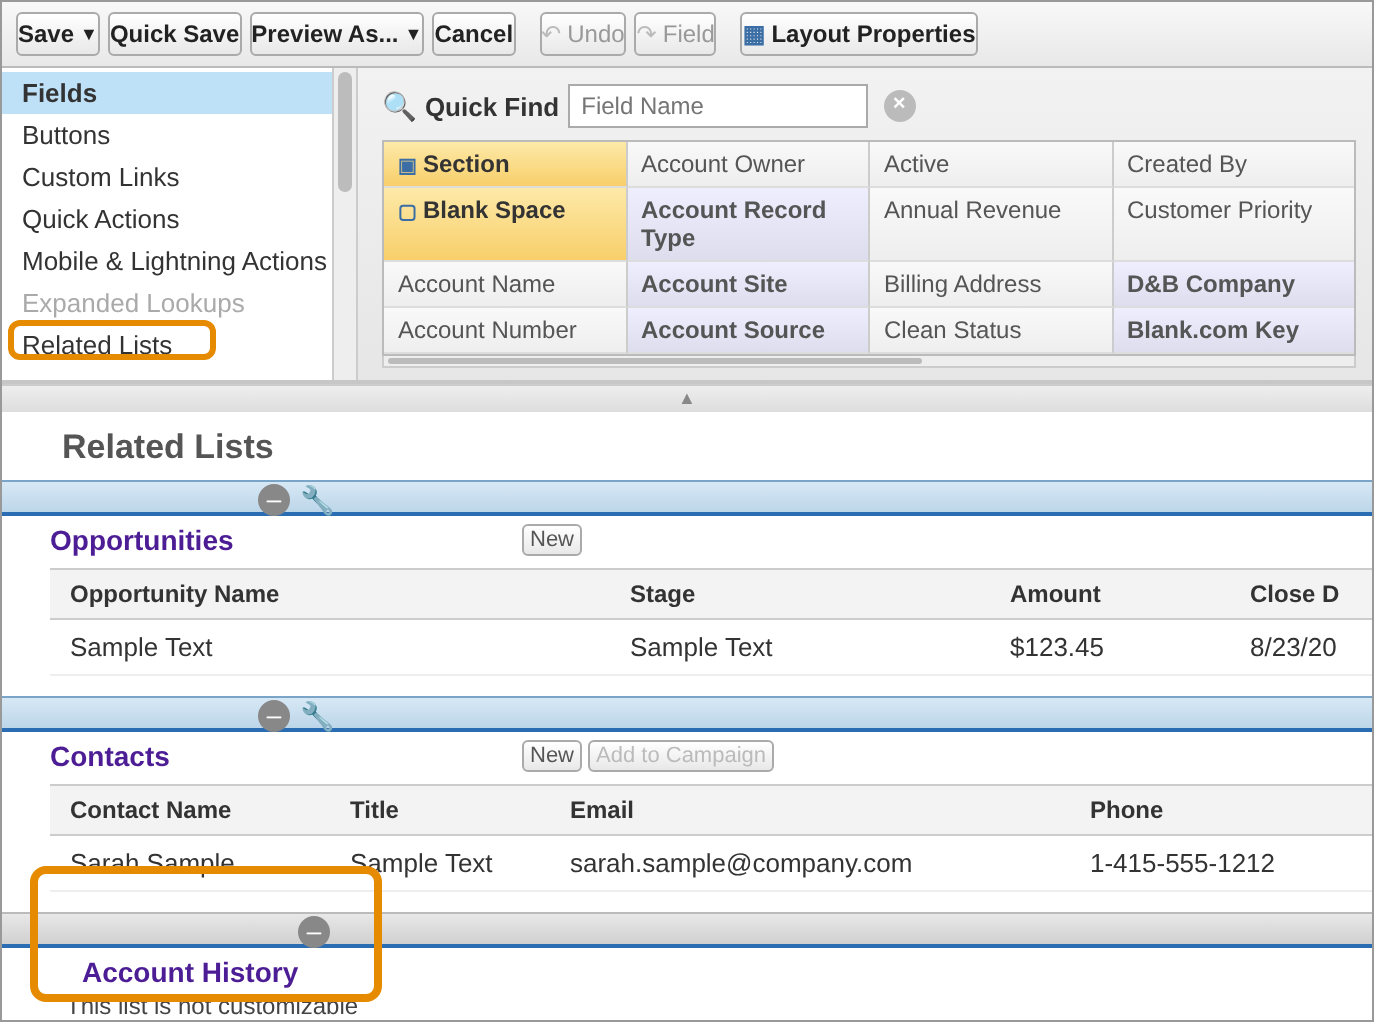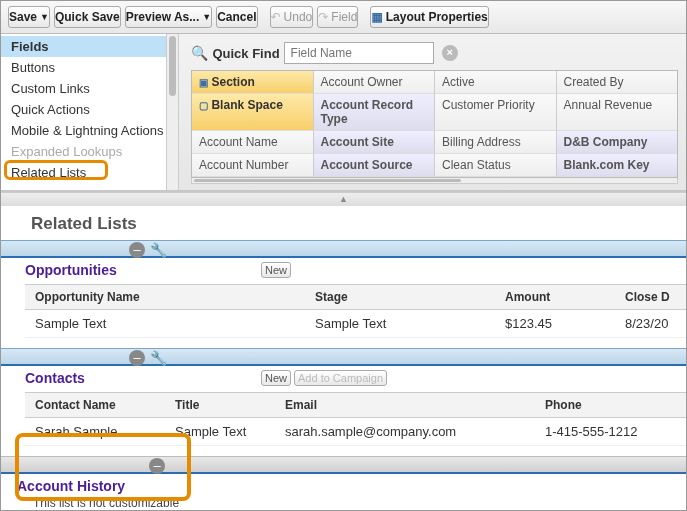--- a/index.html
+++ b/index.html
@@ -130,22 +130,22 @@
     <div class="fieldgrid">
       <div class="fgrow">
         <div class="fgcell sel"><span class="icon">▣</span><span>Section</span></div>
         <div class="fgcell">Account Owner</div>
         <div class="fgcell">Active</div>
         <div class="fgcell">Created By</div>
       </div>
       <div class="fgrow">
         <div class="fgcell sel"><span class="icon">▢</span><span>Blank Space</span></div>
         <div class="fgcell" style="font-weight:bold;background:linear-gradient(#eef,#dde)">Account Record Type</div>
+        <div class="fgcell">Annual Revenue</div>
         <div class="fgcell">Customer Priority</div>
-        <div class="fgcell">Annual Revenue</div>
       </div>
       <div class="fgrow">
         <div class="fgcell">Account Name</div>
         <div class="fgcell" style="font-weight:bold;background:linear-gradient(#eef,#dde)">Account Site</div>
         <div class="fgcell">Billing Address</div>
         <div class="fgcell" style="font-weight:bold;background:linear-gradient(#eef,#dde)">D&amp;B Company</div>
       </div>
       <div class="fgrow">
         <div class="fgcell">Account Number</div>
         <div class="fgcell" style="font-weight:bold;background:linear-gradient(#eef,#dde)">Account Source</div>
@@ -225,17 +225,17 @@
   </tbody>
     </table>
 </div>
 
 <div class="rl-section">
   <div class="rl-toolbar grey">
     <div class="tools-right" style="left:148px">
       <span class="circle-btn">–</span>
     </div>
   </div>
-  <div class="rl-head" style="padding-left:16px">
+  <div class="rl-head" style="padding-left:40px">
     <span class="rl-name">Account History</span>
   </div>
   <div class="noncustom">This list is not customizable</div>
 </div>
 
 </body></html>

